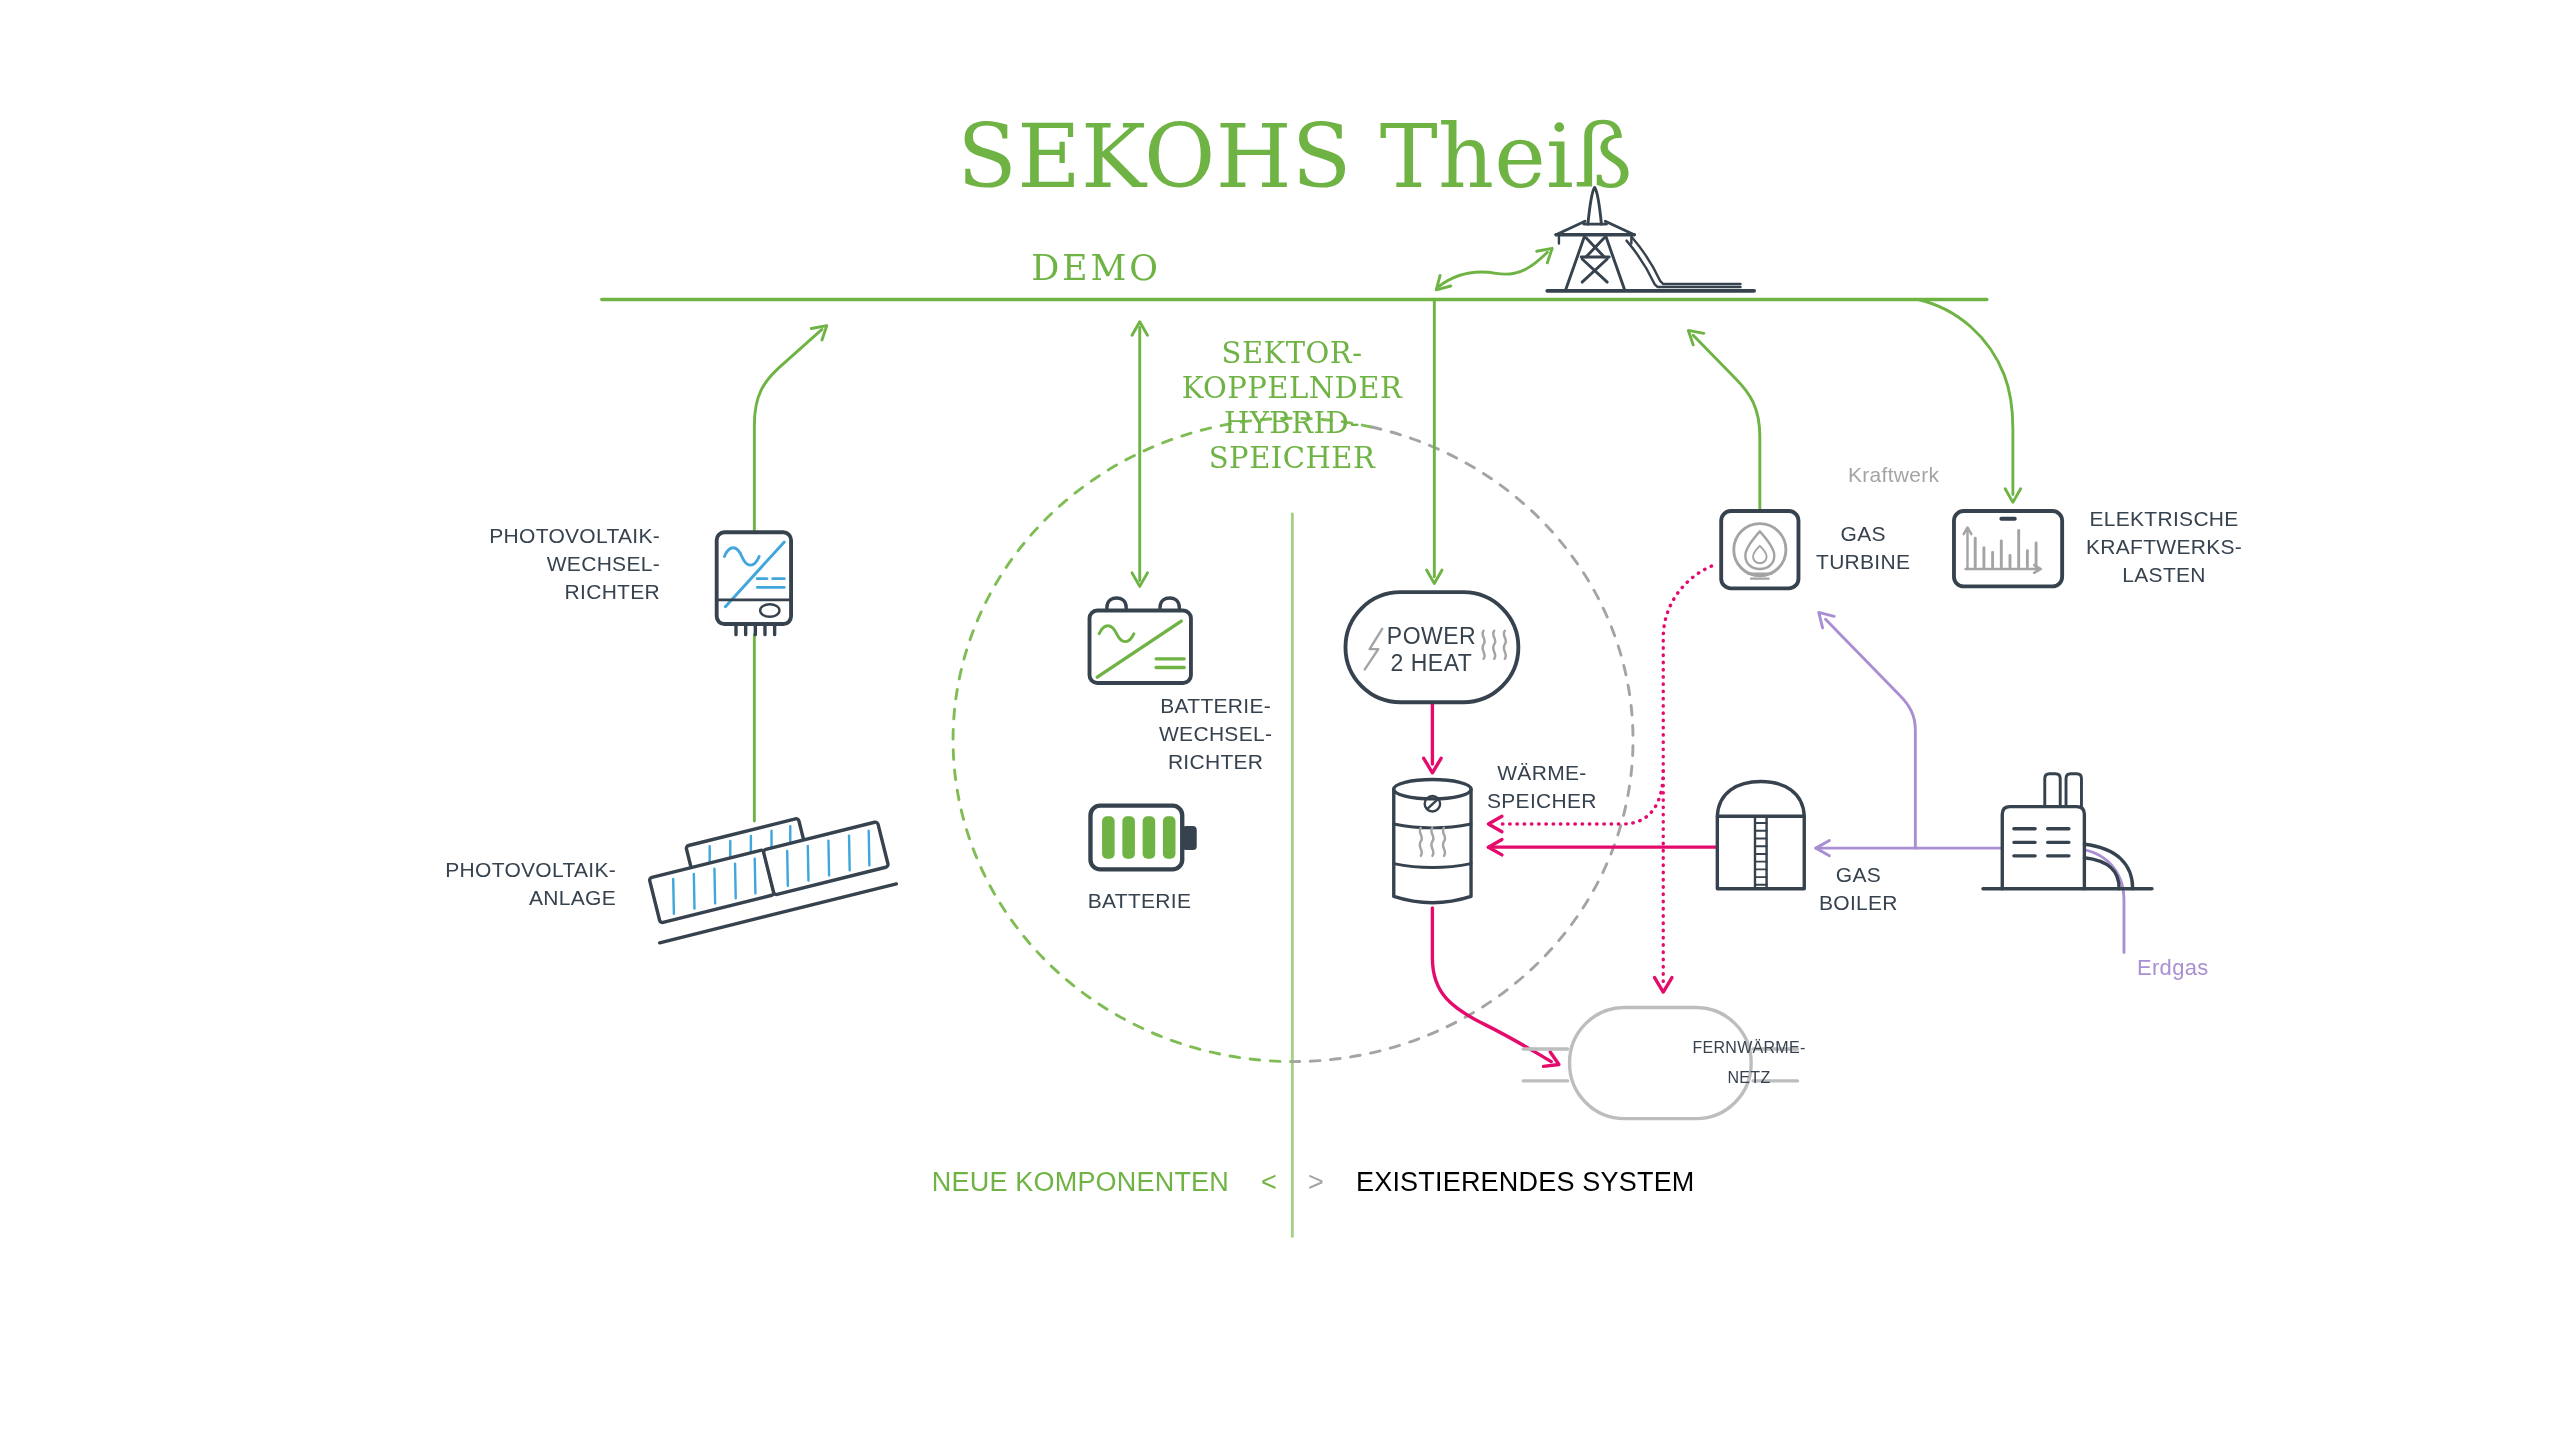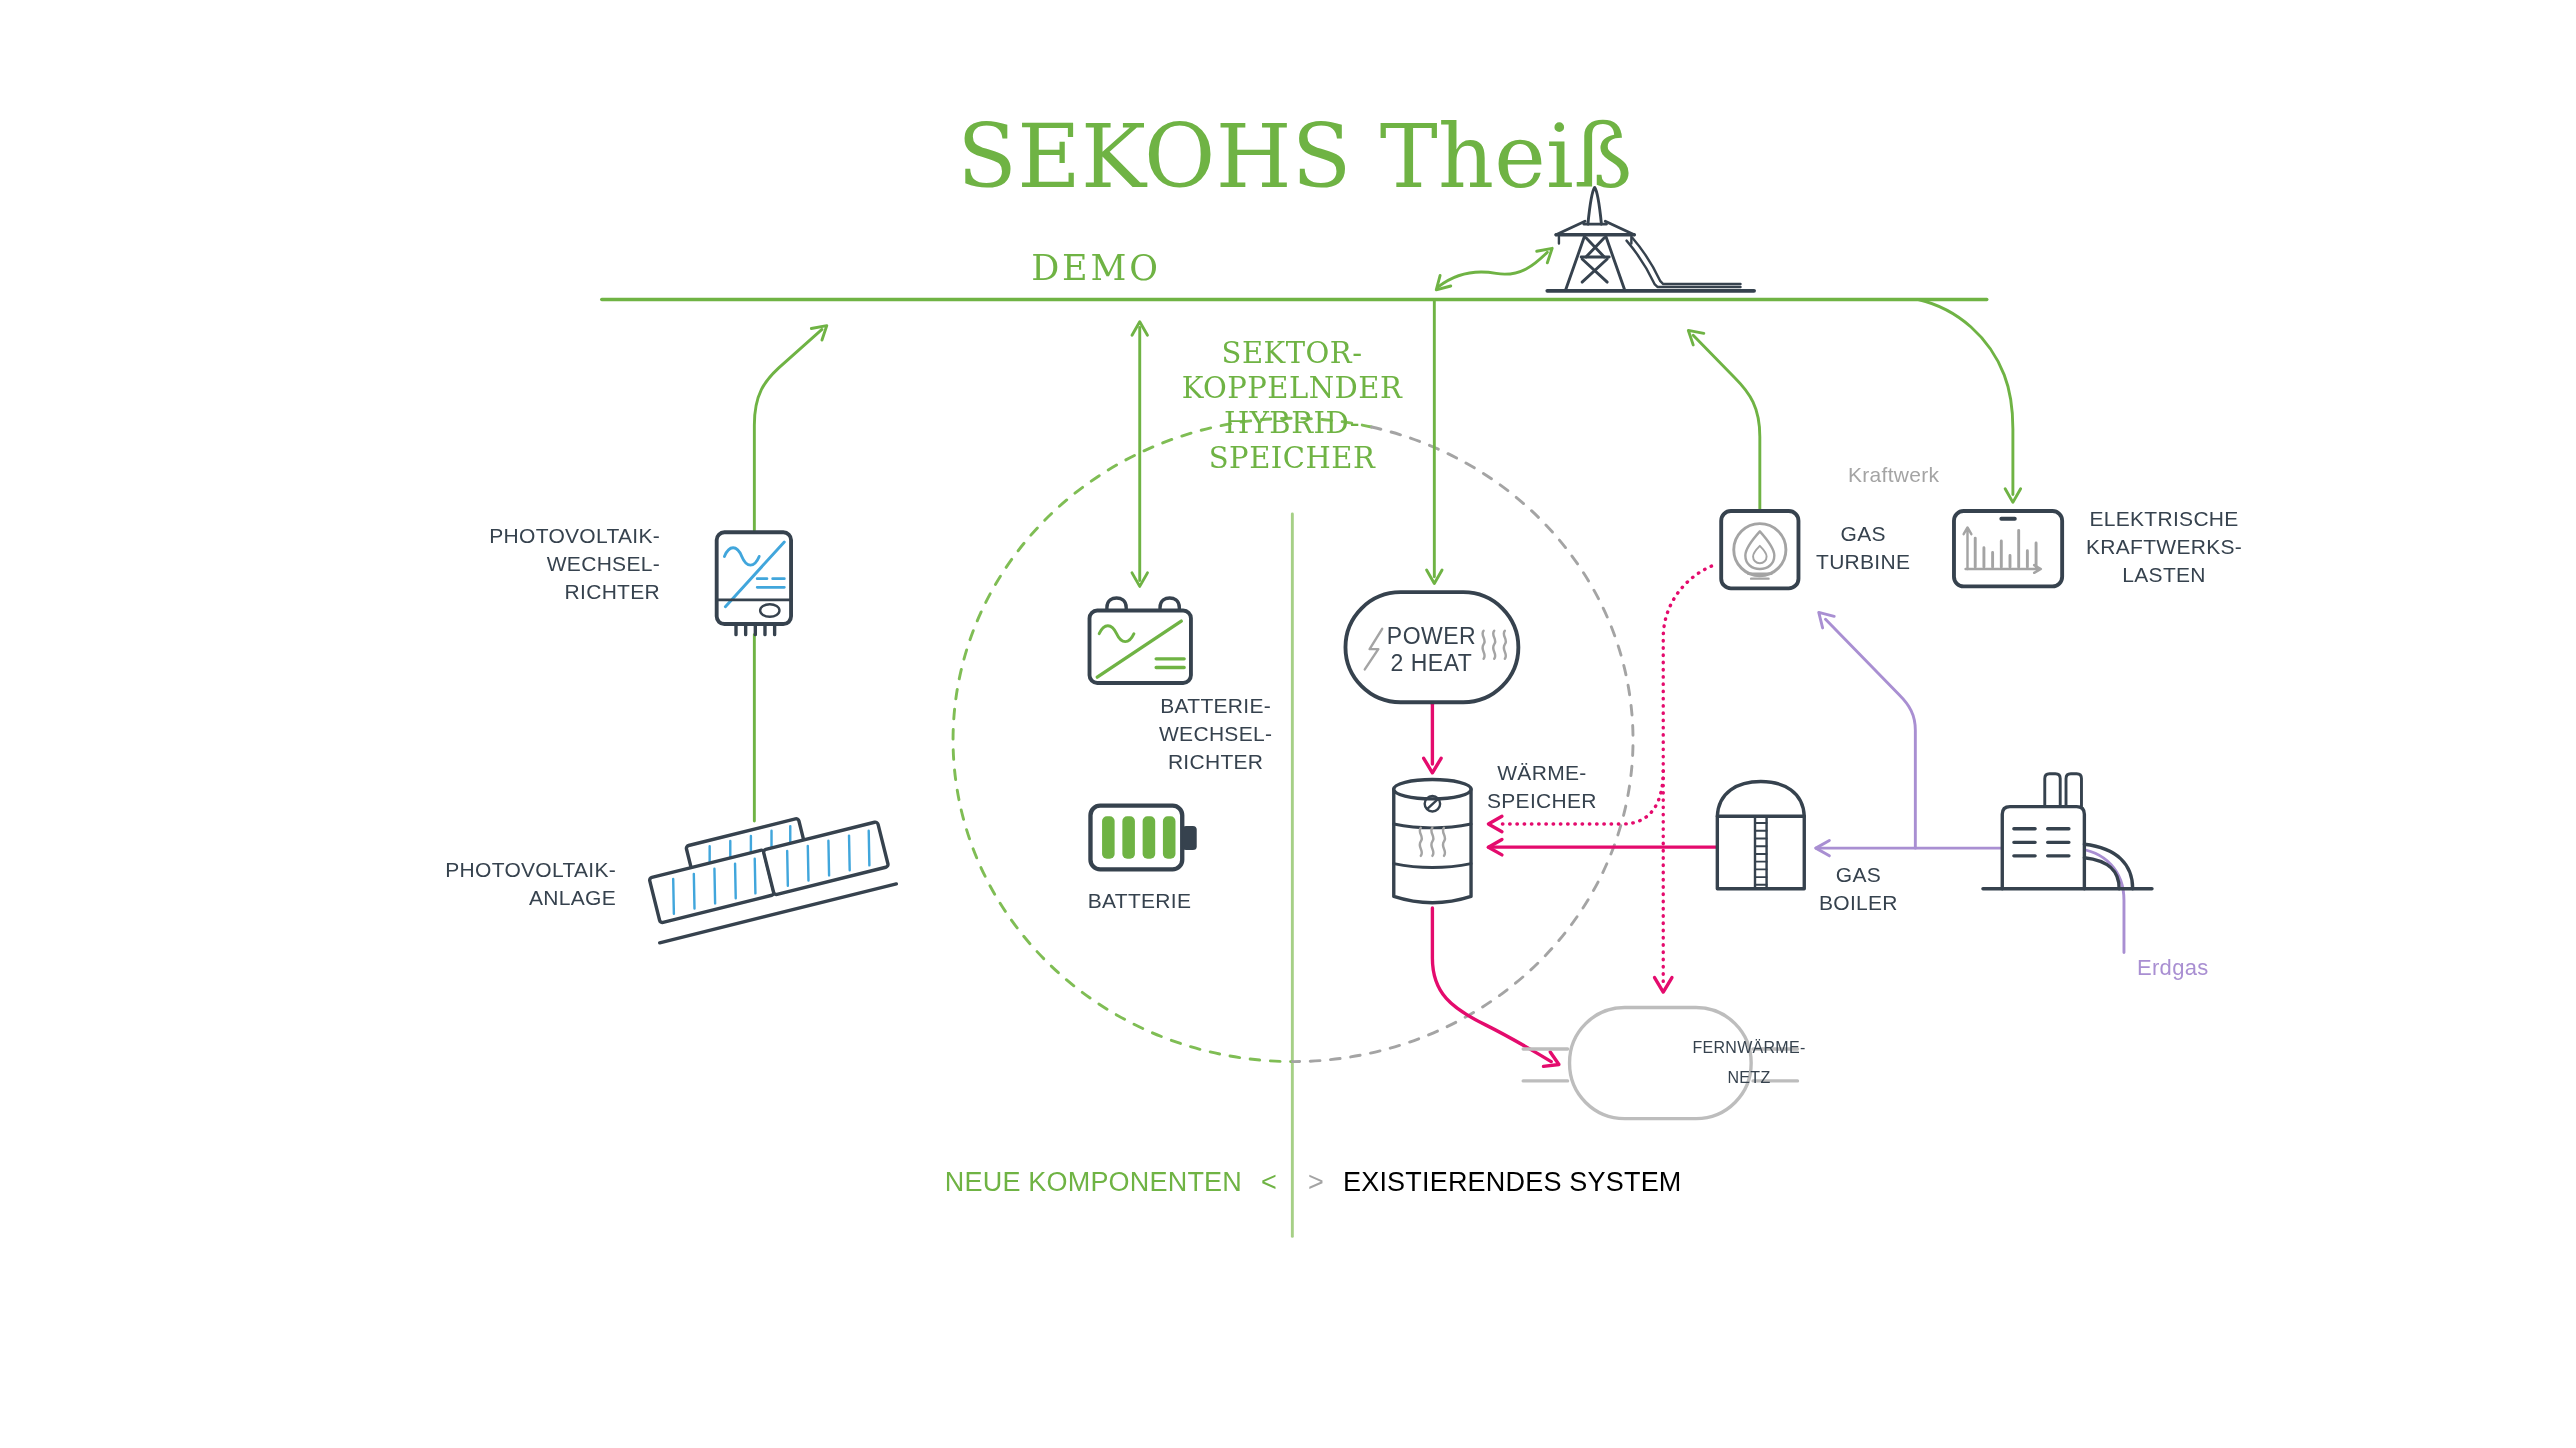--- a/index.html
+++ b/index.html
@@ -17,21 +17,21 @@
   .sb{stroke:var(--blue);}
   .dash{stroke-dasharray:10 11;}
   .dot{stroke-dasharray:0.5 7;}
   .lbl{position:absolute;color:var(--navy);font-size:21px;line-height:28px;letter-spacing:0.3px;white-space:nowrap;text-align:center;}
   .lbl.right{text-align:right;}
   .lbl.center{text-align:center;}
   .serif{font-family:"DejaVu Serif","Liberation Serif",serif;color:var(--green);}
   .title-main{position:absolute;left:0;width:2576px;text-align:center;top:112px;font-size:87px;line-height:91px;padding-left:7px;}
   .title-sub{position:absolute;left:0;width:2192px;text-align:center;top:218px;font-size:35px;letter-spacing:2.9px;margin-top:36px;}
   .hybrid{position:absolute;left:1099px;width:386px;top:336px;text-align:center;font-size:29px;line-height:35px;letter-spacing:0.5px;}
-  .legend{position:absolute;top:1167px;font-size:27px;line-height:31px;letter-spacing:0.2px;display:flex;gap:19px;align-items:center;}
+  .legend{position:absolute;top:1167px;font-size:27px;line-height:31px;letter-spacing:0.2px;display:flex;gap:32px;align-items:center;}
   .legend .chev{font-size:27px;}
   .green-t{color:var(--green);} .gray-t{color:var(--gray);} .purple-t{color:var(--purple);margin-top:36px;}
 </style>
 </head>
 <body>
 
 <div id="canvas">
 
 <svg width="2576" height="1449" viewBox="0 0 2667 1500">
 

